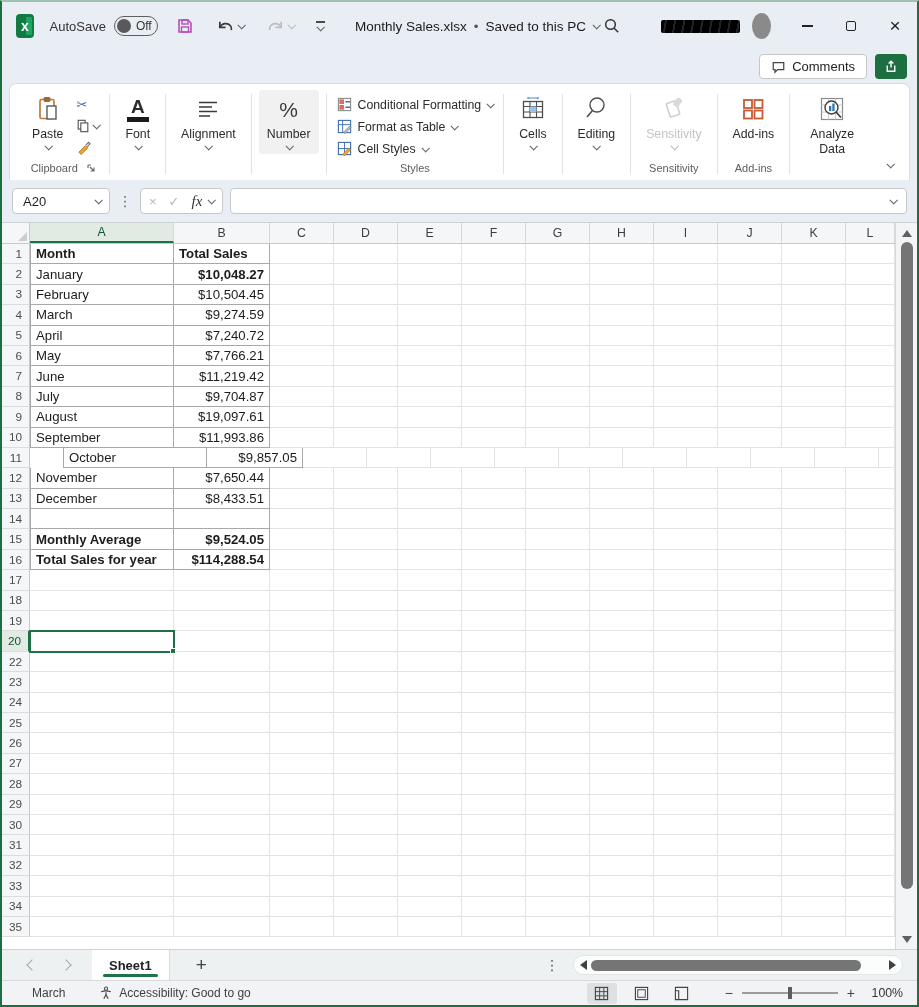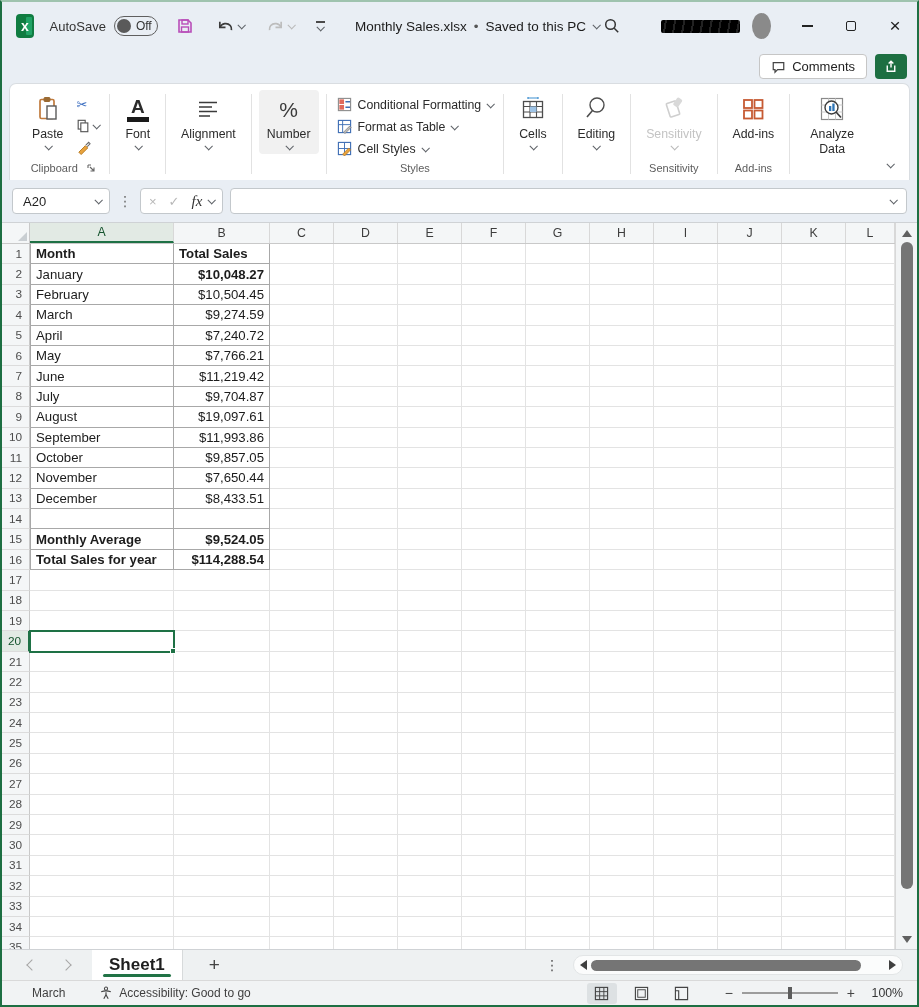--- a/index.html
+++ b/index.html
@@ -115,21 +115,21 @@
   .tri-right { border-top:5px solid transparent; border-bottom:5px solid transparent; border-left:7px solid #3f3f3f; }
   .vtrack { flex:1; width:100%; display:flex; justify-content:center; padding:2px 0; }
   .vthumb { width:12px; height:94%; background:#757575; border-radius:7px; }
 
   
   .sheetbar { height:31px; flex:0 0 31px; background:#eef1f2; display:flex; align-items:stretch; border-top:1px solid #cfd2d5; }
   .navarrows { display:flex; align-items:center; gap:26px; padding:0 22px 0 26px; }
   .navchev { width:8px; height:8px; border-left:1.8px solid #a6a6a6; border-bottom:1.8px solid #a6a6a6; }
   .navchev.prev { transform:rotate(45deg); }
   .navchev.next { transform:rotate(-135deg); }
-  .sheettab { background:#fff; display:flex; align-items:center; padding:0 17px; font-size:17px; font-weight:bold; color:#1f1f1f; position:relative; border-right:1px solid #d7dadb; }
+  .sheettab { background:#fff; display:flex; align-items:center; padding:0 17px; font-size:13px; font-weight:bold; color:#1f1f1f; position:relative; border-right:1px solid #d7dadb; }
   .sheettab::after { content:''; position:absolute; left:11px; right:11px; bottom:3px; height:3px; background:#217346; border-radius:2px; }
   .addsheet { display:flex; align-items:center; padding:0 26px; font-size:19px; color:#444; }
   .sheetbar .dots { display:flex; align-items:center; color:#555; font-size:14px; margin-left:auto; padding:0 12px; }
   .hscrollpill { width:330px; margin:5px 14px 5px 2px; background:#fbfcfc; border:1px solid #e2e5e6; border-radius:10px; display:flex; align-items:center; padding:0 6px; gap:4px; }
   .htrack { flex:1; display:flex; align-items:center; }
   .hthumb { height:11px; width:92%; background:#757575; border-radius:6px; }
 
   
   .statusbar { height:25px; flex:0 0 25px; background:#f1f3f4; border-top:1px solid #d9d9d9; display:flex; align-items:center; padding:0 14px 0 30px; font-size:12px; color:#3f3f3f; }
   .acc { display:flex; align-items:center; gap:6px; margin-left:34px; }
@@ -623,21 +623,21 @@
             <div class="cell" style="flex: 0 0 64px;"></div>
             <div class="cell" style="flex: 0 0 64px;"></div>
             <div class="cell" style="flex: 0 0 64px;"></div>
             <div class="cell" style="flex: 0 0 64px;"></div>
             <div class="cell" style="flex: 0 0 64px;"></div>
             <div class="cell" style="flex: 0 0 64px;"></div>
             <div class="cell" style="flex: 1 1 auto; min-width: 0px;"></div>
           </div>
           <div class="grow">
             <div class="rowhdr">11</div>
-            <div class="cell tbl tbl-l" style="flex: 0 0 144px;">October</div>
+            <div class="cell tbl tbl-l" style="flex: 0 0 144px; margin-left: 33px;">October</div>
             <div class="cell tbl num" style="flex: 0 0 96px;">$9,857.05</div>
             <div class="cell" style="flex: 0 0 64px;"></div>
             <div class="cell" style="flex: 0 0 64px;"></div>
             <div class="cell" style="flex: 0 0 64px;"></div>
             <div class="cell" style="flex: 0 0 64px;"></div>
             <div class="cell" style="flex: 0 0 64px;"></div>
             <div class="cell" style="flex: 0 0 64px;"></div>
             <div class="cell" style="flex: 0 0 64px;"></div>
             <div class="cell" style="flex: 0 0 64px;"></div>
             <div class="cell" style="flex: 0 0 64px;"></div>
@@ -761,35 +761,20 @@
             <div class="cell" style="flex: 0 0 64px;"></div>
             <div class="cell" style="flex: 0 0 64px;"></div>
             <div class="cell" style="flex: 0 0 64px;"></div>
             <div class="cell" style="flex: 1 1 auto; min-width: 0px;"></div>
           </div>
           <div class="grow">
             <div class="rowhdr selhdr">20</div>
             <div class="cell sel" style="flex: 0 0 144px;">
               <span class="handle"></span>
             </div>
-            <div class="cell" style="flex: 0 0 96px;"></div>
-            <div class="cell" style="flex: 0 0 64px;"></div>
-            <div class="cell" style="flex: 0 0 64px;"></div>
-            <div class="cell" style="flex: 0 0 64px;"></div>
-            <div class="cell" style="flex: 0 0 64px;"></div>
-            <div class="cell" style="flex: 0 0 64px;"></div>
-            <div class="cell" style="flex: 0 0 64px;"></div>
-            <div class="cell" style="flex: 0 0 64px;"></div>
-            <div class="cell" style="flex: 0 0 64px;"></div>
-            <div class="cell" style="flex: 0 0 64px;"></div>
-            <div class="cell" style="flex: 1 1 auto; min-width: 0px;"></div>
-          </div>
-          <div class="grow">
-            <div class="rowhdr">21</div>
-            <div class="cell" style="flex: 0 0 144px;"></div>
             <div class="cell" style="flex: 0 0 96px;"></div>
             <div class="cell" style="flex: 0 0 64px;"></div>
             <div class="cell" style="flex: 0 0 64px;"></div>
             <div class="cell" style="flex: 0 0 64px;"></div>
             <div class="cell" style="flex: 0 0 64px;"></div>
             <div class="cell" style="flex: 0 0 64px;"></div>
             <div class="cell" style="flex: 0 0 64px;"></div>
             <div class="cell" style="flex: 0 0 64px;"></div>
             <div class="cell" style="flex: 0 0 64px;"></div>
             <div class="cell" style="flex: 0 0 64px;"></div>

